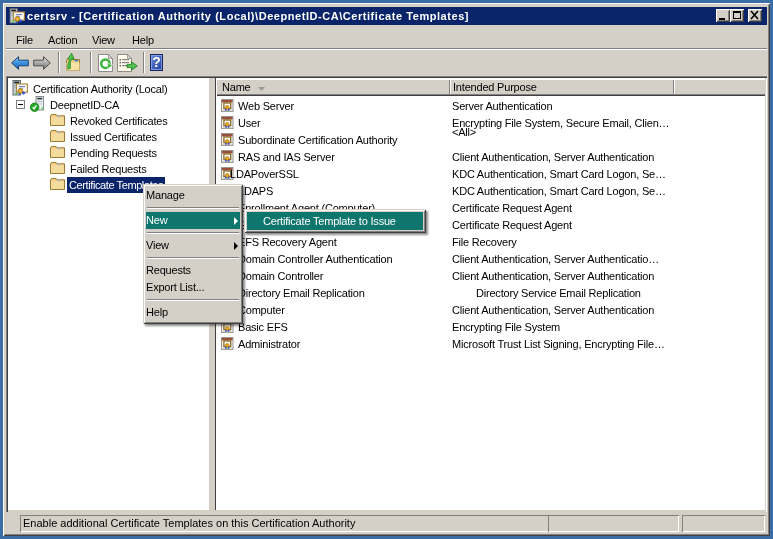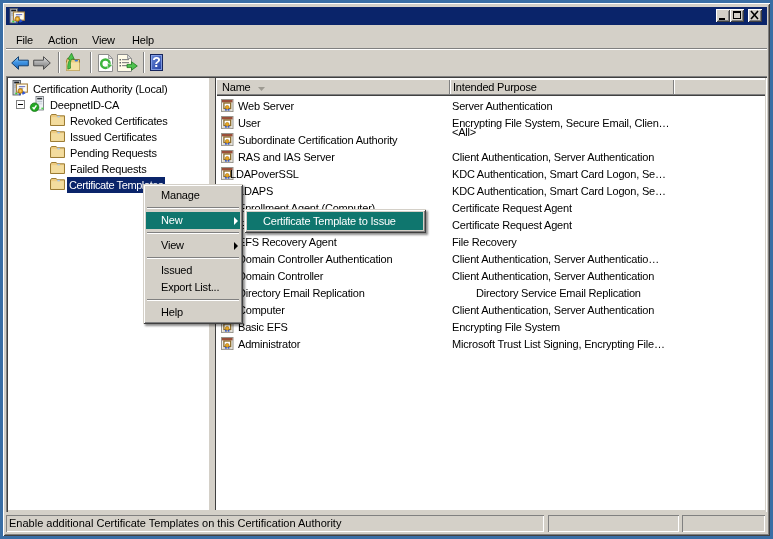--- a/index.html
+++ b/index.html
@@ -19,21 +19,21 @@
 .hdr{left:216px;top:79px;width:549px;height:17px;background:#d4d0c8;
  box-shadow:inset 1px 1px 0 #ffffff,inset 0 -1px 0 #404040,inset 0 -2px 0 #808080;line-height:16px}
 .hdiv{top:80px;height:14px;width:2px;border-left:1px solid #808080;border-right:1px solid #ffffff}
 .trow{height:16px;line-height:16px;white-space:nowrap}
 .lrow{height:17px;line-height:17px;white-space:nowrap}
 .sel{background:#0a246a;color:#fff;padding:0 2px;letter-spacing:-0.4px}
 .sbar{top:515px;height:17px;background:#d4d0c8;box-shadow:inset 1px 1px 0 #808080,inset -1px -1px 0 #ffffff;line-height:16px}
 .menu{left:143px;top:184px;width:100px;background:#d4d0c8;z-index:10;
  box-shadow:inset 1px 1px 0 #d4d0c8,inset -1px -1px 0 #404040,inset 2px 2px 0 #ffffff,inset -2px -2px 0 #808080,2px 2px 2px rgba(0,0,0,0.45);
  padding:3px}
-.menu .it{height:17px;line-height:17px;padding-left:15px;position:relative}
+.menu .it{height:17px;line-height:17px;position:relative}
 .menu .s{height:8px;position:relative}
 .menu .s::after{content:"";position:absolute;left:1px;right:1px;top:3px;height:1px;background:#808080;box-shadow:0 1px 0 #fff}
 .mhl{background:#0f766e;color:#fff}
 .arr{position:absolute;right:1px;top:5px}
 .smenu{left:244px;top:209px;width:182px;height:24px;background:#d4d0c8;z-index:11;
  box-shadow:inset 1px 1px 0 #d4d0c8,inset -1px -1px 0 #404040,inset 2px 2px 0 #ffffff,inset -2px -2px 0 #808080,2px 2px 2px rgba(0,0,0,0.45);
  padding:3px}
 .smenu .it{height:18px;line-height:18px;padding-left:16px}
 </style></head>
 <body>
@@ -46,20 +46,21 @@
   <rect x="2.2" y="6.6" width="5" height="0.9" fill="#9aa3ad"></rect>
   <rect x="3.3" y="12.6" width="2" height="1.7" fill="#35d435"></rect>
   <rect x="4.5" y="4" width="10.9" height="8.2" fill="#fffdf2" stroke="#a8803c" stroke-width="1.1"></rect>
   <rect x="6.8" y="6.2" width="6.4" height="0.9" fill="#5560c0"></rect>
   <rect x="6.8" y="7.8" width="4.4" height="0.9" fill="#7d87cc"></rect>
   <path d="M9.4 12 L11 15.3 L11.8 13.8 L13.6 14.1 L12 11.2 Z" fill="#2a52d8"></path>
   <path d="M6.6 12.6 L7.2 15.5 L8.8 13.9 Z" fill="#2a52d8"></path>
   <circle cx="8.4" cy="11" r="2.4" fill="#e8a420" stroke="#9c6b10" stroke-width="0.7"></circle>
   <circle cx="8.4" cy="11" r="1" fill="#f6c860"></circle>
  </svg>
+ <span class="txt">certsrv - [Certification Authority (Local)\DeepnetID-CA\Certificate Templates]</span>
 </div>
 <div class="a wbtn" style="left:716px">
  <svg width="12" height="11" style="position:absolute;left:1px;top:1px">
       <rect x="2" y="8" width="6" height="2" fill="#000"></rect>
     </svg>
 </div>
 <div class="a wbtn" style="left:730px">
  <svg width="12" height="11" style="position:absolute;left:1px;top:1px">
       <rect x="2" y="1" width="8" height="2" fill="#000"></rect>
       <rect x="2.5" y="2" width="7" height="6.5" fill="none" stroke="#000"></rect>
@@ -295,37 +296,37 @@
     <use href="#cert"></use>
   </svg>
 <div class="a lrow" style="left:238px;top:319px">Basic EFS</div>
 <div class="a lrow" style="left:452px;top:319px">Encrypting File System</div>
 <svg class="a" style="left:221px;top:337px" width="13" height="13">
     <use href="#cert"></use>
   </svg>
 <div class="a lrow" style="left:238px;top:336px">Administrator</div>
 <div class="a lrow" style="left:452px;top:336px">Microsoft Trust List Signing, Encrypting File…</div>
 
-<div class="a sbar" style="left:6px;width:538px">
+<div class="a sbar" style="left:20px;width:538px">
     <span style="position:absolute;left:3px;letter-spacing:0">Enable additional Certificate Templates on this Certification Authority</span>
   </div>
 <div class="a sbar" style="left:548px;width:131px"></div>
 <div class="a sbar" style="left:682px;width:83px"></div>
 
 <div class="a menu">
  <div class="it">Manage</div>
  <div class="s"></div>
  <div class="it mhl">New<svg class="arr" width="5" height="8">
         <path d="M0 0 L4 4 L0 8 Z" fill="#fff"></path>
       </svg></div>
  <div class="s"></div>
  <div class="it">View<svg class="arr" width="5" height="8">
         <path d="M0 0 L4 4 L0 8 Z" fill="#000"></path>
       </svg></div>
  <div class="s"></div>
- <div class="it">Issued</div>
+ <div class="it">Requests</div>
  <div class="it">Export List...</div>
  <div class="s"></div>
  <div class="it">Help</div>
 </div>
 <div class="a smenu">
  <div class="it mhl">Certificate Template to Issue</div>
 </div>
 
 </body></html>

